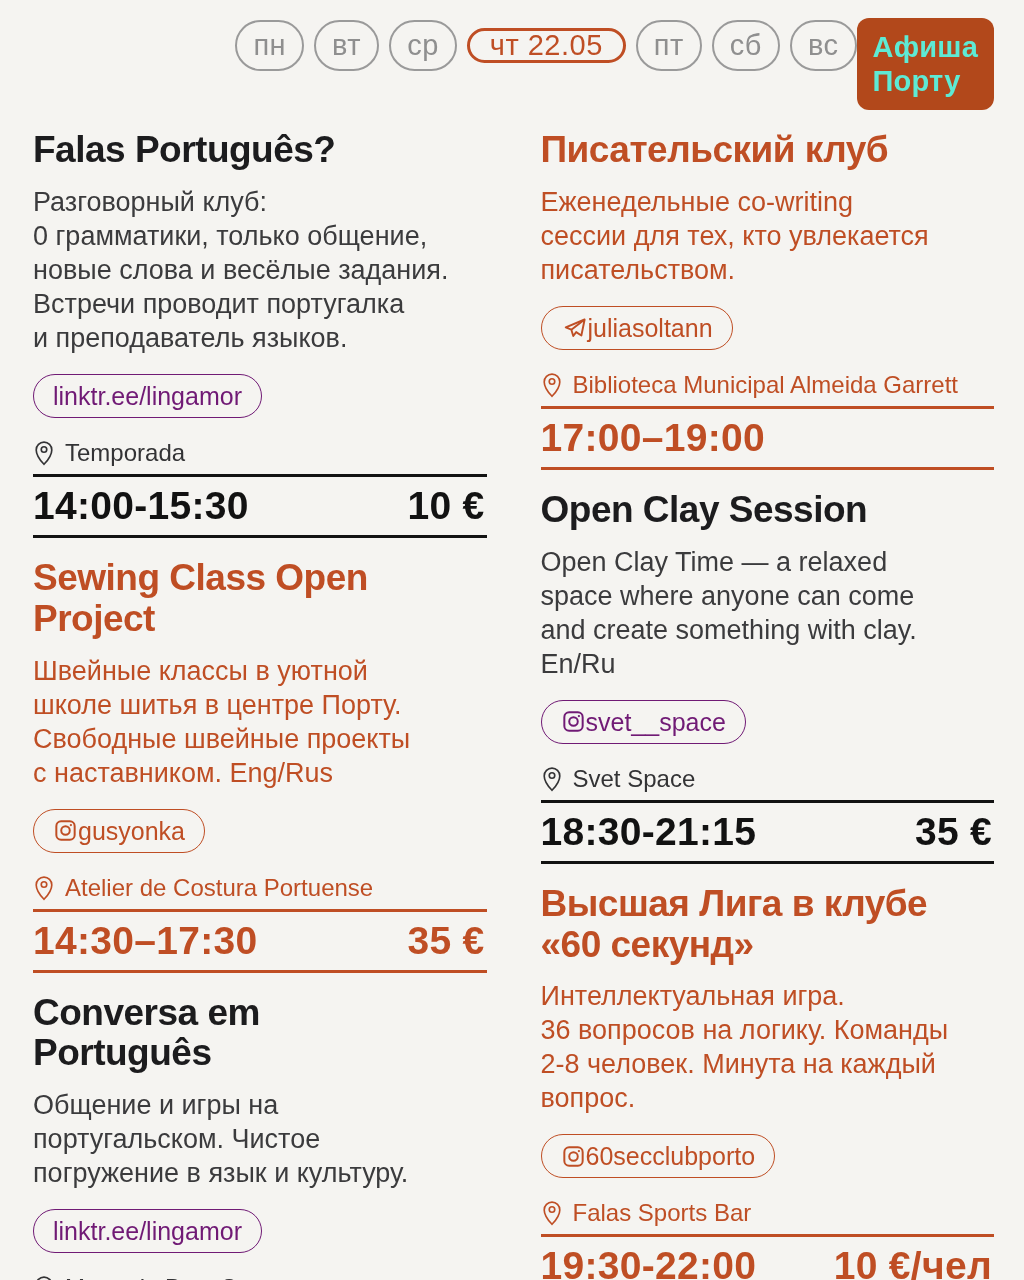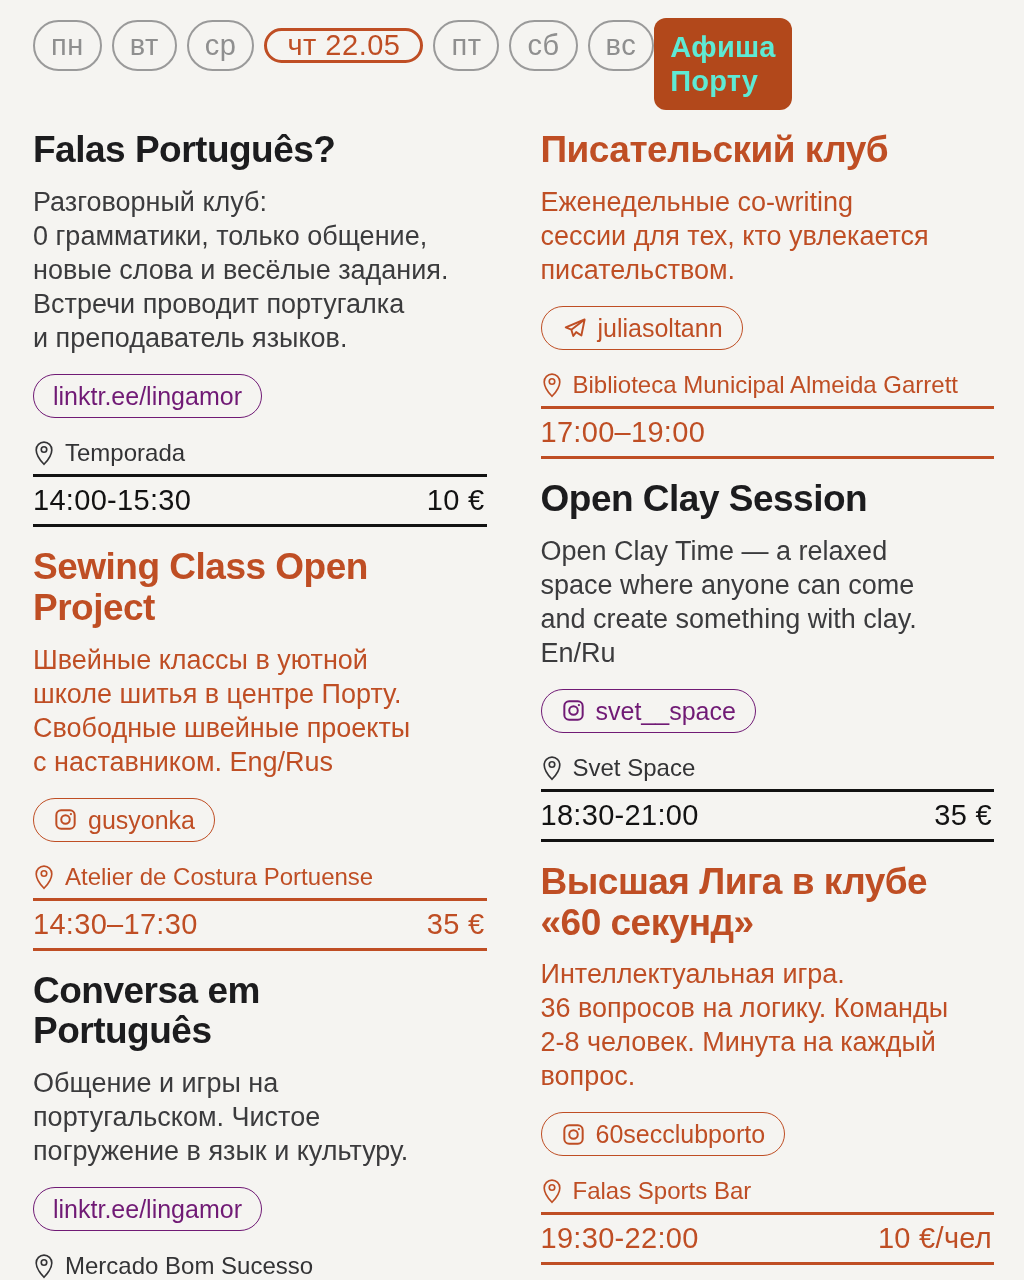--- a/index.html
+++ b/index.html
@@ -13,21 +13,21 @@
   *{margin:0;padding:0;box-sizing:border-box;}
   html,body{width:1024px;}
   body{
     height:1280px;
     background:var(--bg);
     font-family:"Liberation Sans","DejaVu Sans",sans-serif;
     padding:20px 30px 10px 33px;
     overflow:hidden;
   }
   
-  .topbar{display:flex;justify-content:flex-start;align-items:flex-start;margin-bottom:20px;}
+  .topbar{display:flex;justify-content:flex-end;align-items:flex-start;margin-bottom:20px;}
   .days{display:flex;gap:10px;align-items:center;flex-wrap:nowrap;}
   .day-pill{
     border:2.5px solid var(--pillgray);
     color:#8f8f8f;
     border-radius:30px;
     font-size:29px;
     padding:9px 16px;
     line-height:1;
     letter-spacing:.5px;
     background:transparent;
@@ -71,21 +71,20 @@
   .theme-orange .card-title{color:var(--orange);}
   .card-desc{
     font-size:27px;
     line-height:1.26;
     white-space:pre-line;
     margin-bottom:19px;
   }
   .pill{
     display:inline-flex;
     align-items:center;
-    gap:10px;
     border:1.7px solid currentColor;
     border-radius:999px;
     padding:6px 19px;
     font-size:25px;
     line-height:1.2;
     margin-bottom:21px;
     width:max-content;
     cursor:pointer;
   }
   .theme-dark .pill{color:#701a75;}
@@ -100,22 +99,22 @@
     white-space:nowrap;
   }
   .theme-dark .loc{color:#333335;}
   .time-row{
     display:flex;
     justify-content:space-between;
     align-items:center;
     border-top:3px solid currentColor;
     border-bottom:3px solid currentColor;
     padding:7px 2px 7px 0;
-    font-weight:normal;
-    font-size:29px;
+    font-weight:bold;
+    font-size:39px;
     letter-spacing:.3px;
   }
   .theme-dark .time-row{color:#121212;}
 </style>
 </head>
 <body>
 
 <header class="topbar">
   <nav class="days">
   <button class="day-pill"><span>пн</span></button>
@@ -270,21 +269,21 @@
     <div class="loc">
       <span class="icon pin">
         <svg width="22" height="26" viewBox="0 0 24 28" fill="none" stroke="currentColor" stroke-width="1.8">
           <path d="M12 26.3S3.5 17.4 3.5 10.6a8.5 8.5 0 1 1 17 0c0 6.8-8.5 15.7-8.5 15.7z"></path>
           <circle cx="12" cy="10.2" r="3"></circle>
         </svg>
       </span>
       <span class="loc-label">Svet Space</span>
     </div>
     <div class="time-row">
-      <span class="time">18:30-21:00</span>
+      <span class="time">18:30-21:15</span>
       <span class="price">35 €</span>
     </div>
   </article>
 
   <article class="card theme-orange">
     <h2 class="card-title">Высшая Лига в клубе
 «60 секунд»</h2>
     <p class="card-desc">Интеллектуальная игра.
 36 вопросов на логику. Команды
 2-8 человек. Минута на каждый

